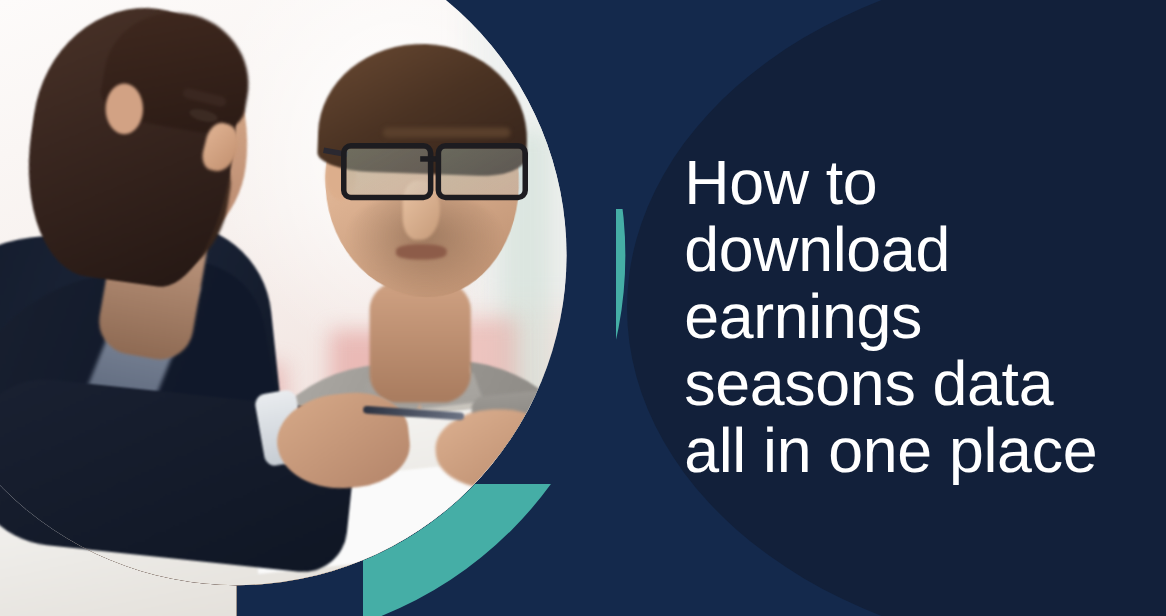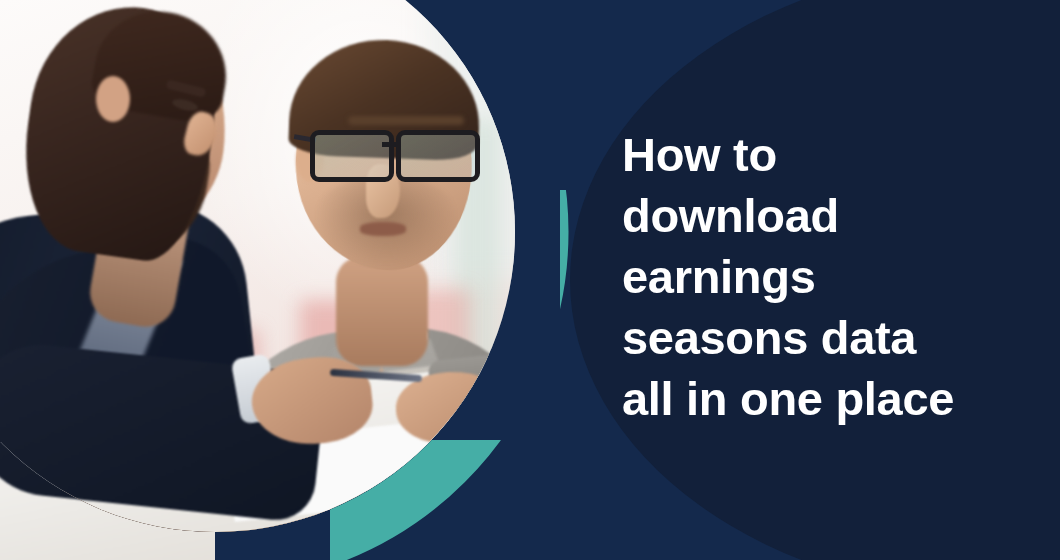--- a/index.html
+++ b/index.html
@@ -288,27 +288,27 @@
   #shapes {
     position: absolute;
     left: 0; top: 0;
     width: 1060px; height: 560px;
   }
 
   
   .headline {
     position: absolute;
     left: 622px;
-    top: 124px;
+    top: 136px;
     width: 400px;
     color: #ffffff;
     font-family: "Liberation Sans", sans-serif;
-    font-size: 47px;
+    font-size: 57px;
     line-height: 61px;
-    font-weight: 700;
+    font-weight: 400;
     letter-spacing: -0.3px;
     white-space: pre-line;
   }
 </style>
 </head>
 <body>
 
 <div id="banner">
 
   <div class="photo-clip sq">

